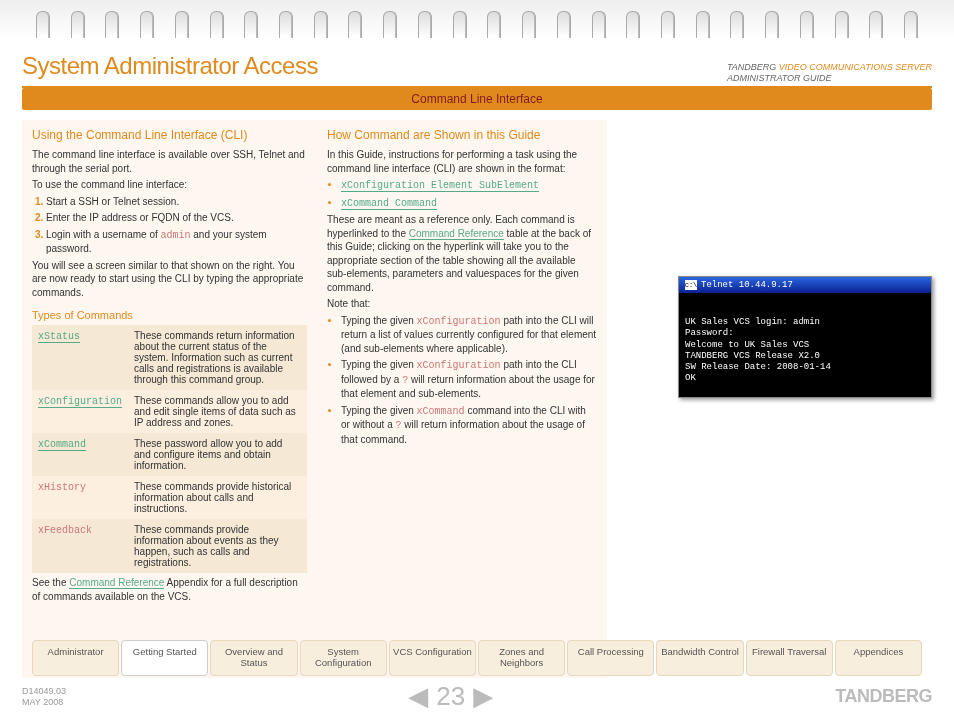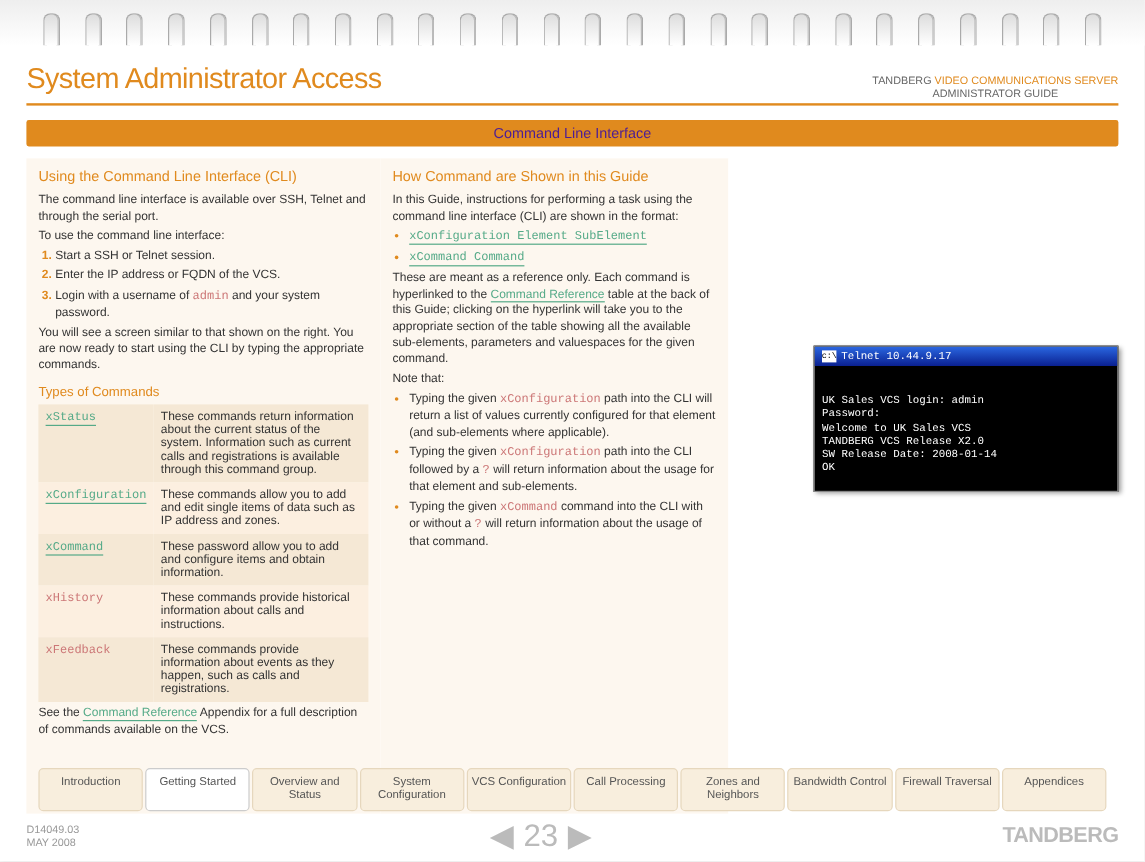--- a/index.html
+++ b/index.html
@@ -2,23 +2,23 @@
 <html><head>
 <meta charset="utf-8">
 <style>
 body { margin: 0; font-family: Arial, Helvetica, sans-serif; font-size: 11px; color: #333; background: #f0f0f0; }
 .page { width: 954px; height: 718px; margin: 0 auto; background: #fff; position: relative; box-sizing: border-box; box-shadow: 0 1px 4px rgba(0,0,0,0.15); }
 .spiral-row { height: 38px; position: relative; background: linear-gradient(#eee,#fff); padding: 0 36px; display: flex; justify-content: space-between; align-items: flex-end; }
 .spiral { width: 12px; height: 26px; border: 1.5px solid #aaa; border-bottom: none; border-radius: 6px 6px 0 0; background: linear-gradient(#ddd,#fff); box-shadow: inset -1px 0 0 #bbb; }
 .content { padding: 14px 22px 0 22px; display: flex; flex-direction: column; height: 640px; box-sizing: border-box; }
 .header-row { display: flex; justify-content: space-between; align-items: flex-end; border-bottom: 2px solid #e08a1e; padding-bottom: 2px; }
 h1 { font-size: 24px; font-weight: normal; color: #e08a1e; margin: 0 0 4px 0; letter-spacing: -0.5px; }
-.meta-right { text-align: center; font-size: 9px; color: #666; line-height: 1.2; }
+.meta-right { text-align: left; font-size: 9px; color: #666; line-height: 1.2; font-style: italic; }
 .meta-right .orange { color: #e08a1e; }
-.orange-bar { background: #e08a1e; color: #4c1d95; text-align: center; font-size: 12px; padding: 4px 0; margin-top: 12px; border-radius: 2px; }
+.orange-bar { background: #e08a1e; color: #7f1d1d; text-align: center; font-size: 12px; padding: 4px 0; margin-top: 0; border-radius: 2px; }
 .columns { display: flex; margin-top: 10px; flex: 1; }
 .col1 { width: 295px; background: #fdf7ef; padding: 6px 10px 10px 10px; box-sizing: border-box; }
 .col2 { width: 290px; background: #fdf7ef; padding: 6px 10px 10px 10px; box-sizing: border-box; }
 .col3 { flex: 1; padding: 6px 0 0 12px; background: #fff; }
 h2 { font-size: 12px; font-weight: normal; color: #e08a1e; margin: 2px 0 6px 0; }
 h3 { font-size: 11px; font-weight: normal; color: #e08a1e; margin: 10px 0 4px 0; }
 p, li { font-size: 10px; line-height: 1.35; color: #333; margin: 3px 0; }
 ol { padding-left: 14px; margin: 3px 0; }
 ol li::marker { color: #e08a1e; font-weight: bold; }
 ul { padding-left: 14px; margin: 3px 0; list-style-type: disc; }
@@ -152,27 +152,27 @@
 Welcome to UK Sales VCS
 TANDBERG VCS Release X2.0
 SW Release Date: 2008-01-14
 OK</div>
         </div>
       </div>
     </div>
   </div>
 
   <div class="tabs" id="tabs">
-      <div class="tab">Introduction</div>
+      <div class="tab">Administrator</div>
       <div class="tab active">Getting Started</div>
       <div class="tab">Overview and Status</div>
       <div class="tab">System Configuration</div>
       <div class="tab">VCS Configuration</div>
+      <div class="tab">Zones and Neighbors</div>
       <div class="tab">Call Processing</div>
-      <div class="tab">Zones and Neighbors</div>
       <div class="tab">Bandwidth Control</div>
       <div class="tab">Firewall Traversal</div>
       <div class="tab">Appendices</div>
     </div>
 
   <div class="footer">
     <div class="doc-id">
       <span>D14049.03</span><br><span>MAY 2008</span>
     </div>
     <div class="page-nav">

